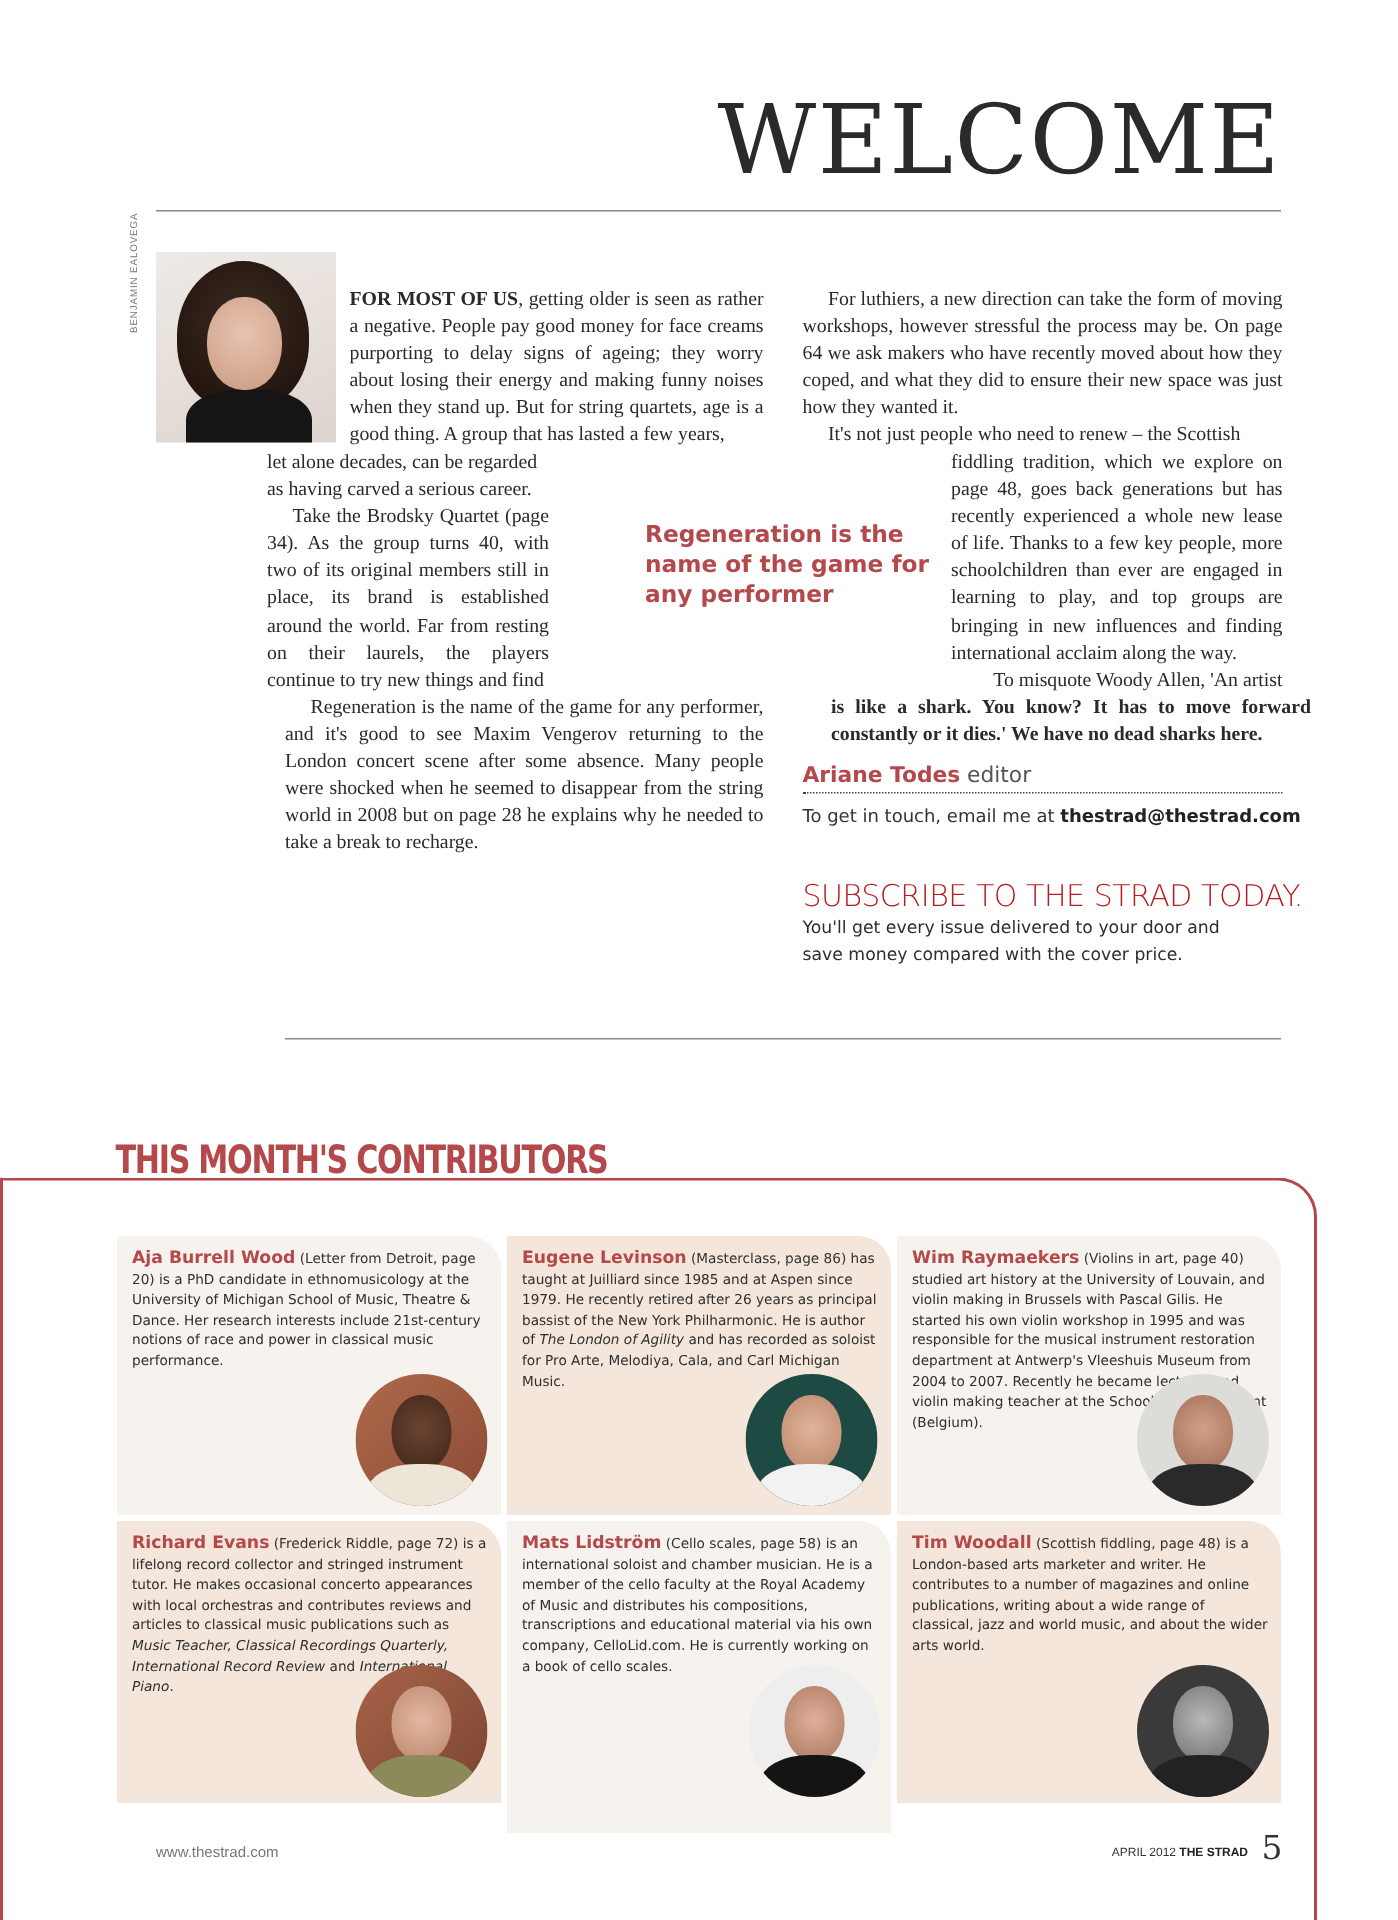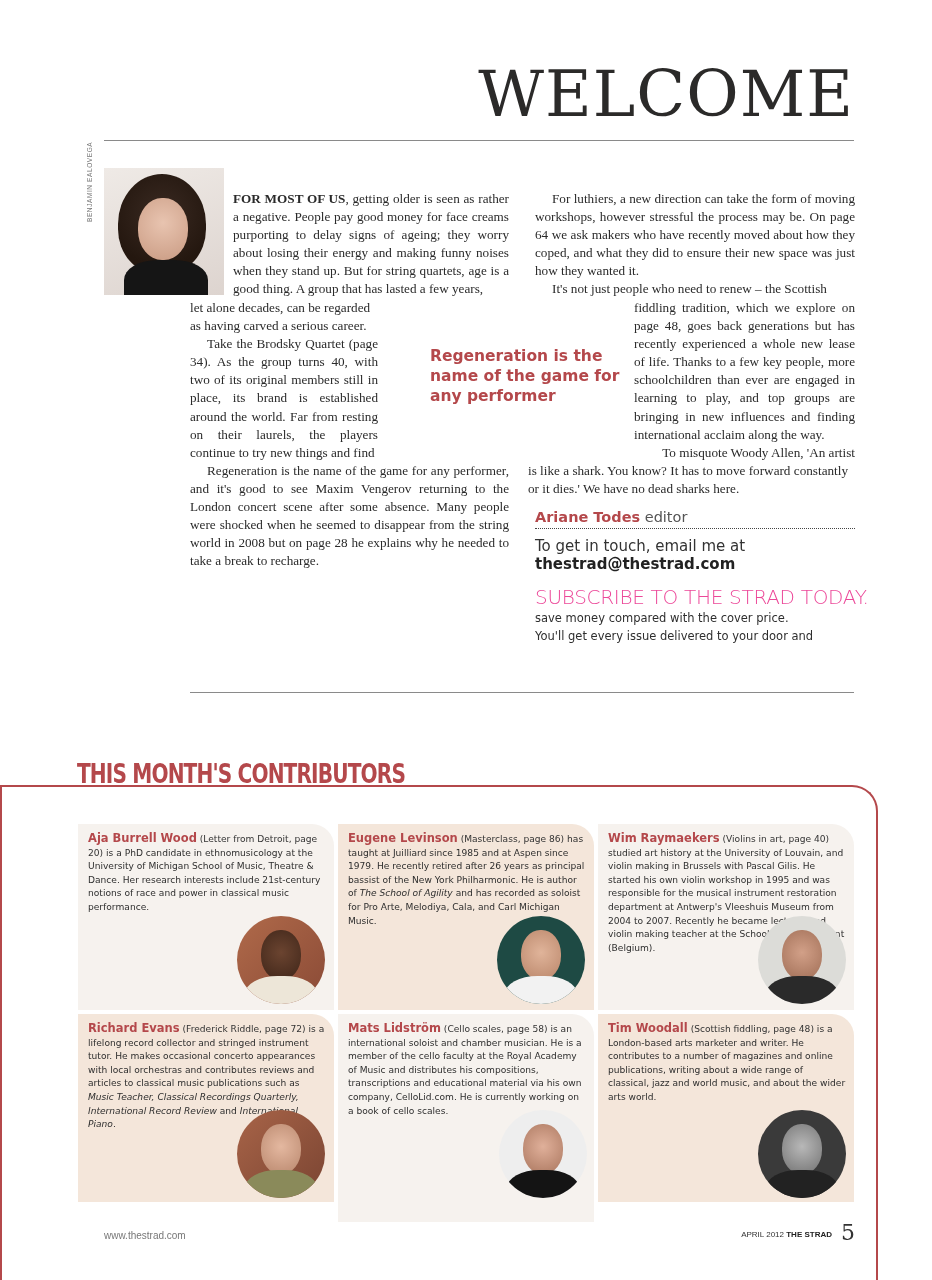--- a/index.html
+++ b/index.html
@@ -10,32 +10,32 @@
   .rule-mid { left:190px; top:692px; width:664px; height:1px; background:#8a8a8a; }
   .photo-editor { left:104px; top:168px; width:120px; height:127px; background:linear-gradient(160deg,#efeae6 0%,#ddd4cf 100%); overflow:hidden; }
   .photo-editor .hair { position:absolute; left:14px; top:6px; width:88px; height:100px; border-radius:50% 50% 45% 45%; background:radial-gradient(circle at 50% 40%,#3a2a22 0%,#24170f 70%); }
   .photo-editor .face { position:absolute; left:34px; top:30px; width:50px; height:62px; border-radius:48%; background:radial-gradient(circle at 50% 40%,#e8c4b0 0%,#c99a82 100%); }
   .photo-editor .top { position:absolute; left:20px; top:92px; width:84px; height:50px; border-radius:40% 40% 0 0; background:#151515; }
   .credit { left:86px; top:222px; transform:rotate(-90deg); transform-origin:left top; font-family:"Liberation Sans", sans-serif; font-size:6.5px; letter-spacing:0.6px; color:#777; white-space:nowrap; }
   .body-text { font-size:13.2px; line-height:18.1px; text-align:justify; color:#2a2a2a; }
   .body-text p { margin:0; }
   .indent { text-indent:17px; }
   .col1a { left:233px; top:190px; width:276px; }
-  .col1b { left:190px; top:299px; width:188px;font-family:Liberation Serif, serif; }
+  .col1b { left:178px; top:299px; width:188px;font-family:Liberation Serif, serif; }
   .col1c { left:190px; top:462px; width:319px; }
   .col2a { left:535px; top:190px; width:320px; }
   .col2b { left:634px; top:299px; width:221px; }
-  .col2c { left:528px; top:462px; width:320px; }
+  .col2c { left:554px; top:462px; width:320px;font-weight:bold; }
   .pull-quote { left:430px; top:346px; width:190px; font-family:"DejaVu Sans", sans-serif; font-weight:bold; font-size:15.5px; line-height:20px; color:#b4484b; }
   .sign { left:535px; top:509px; width:320px; font-family:"DejaVu Sans", sans-serif; font-size:14.5px; padding-bottom:3px; border-bottom:1.5px dotted #444; }
   .sign b { color:#b4484b; }
   .sign span.role { color:#555; font-weight:normal; }
-  .contact { left:535px; top:537px; font-family:"DejaVu Sans", sans-serif; font-size:15px; color:#333; }
+  .contact { left:535px; top:537px; font-family:"DejaVu Sans", sans-serif; font-size:12px; color:#333; }
   .contact b { color:#222; }
-  .sub-head { left:535px; top:585px; font-family:"DejaVu Sans", sans-serif; font-size:20px; font-weight:200; letter-spacing:-0.3px; color:#ec4899; }
+  .sub-head { left:535px; top:585px; font-family:"DejaVu Sans", sans-serif; font-size:20px; font-weight:200; letter-spacing:-0.3px; color:#b91c1c; }
   .sub-body { left:535px; top:609px; width:330px; font-family:"DejaVu Sans", sans-serif; font-size:11.5px; line-height:18.2px; color:#2e2e2e; }
   .sub-body .link { color:#b4484b; font-weight:bold; }
   .contrib-title { left:77px; top:759px; font-family:"DejaVu Sans Condensed","DejaVu Sans", sans-serif; font-weight:bold; font-size:26px; letter-spacing:-1px; color:#b4484b; transform:scaleX(0.86); transform-origin:left top; }
   .contrib-frame { left:0px; top:785px; width:878px; height:520px; border-top:2px solid #b4484b; border-right:2px solid #b4484b; border-left:2px solid #b4484b; border-top-right-radius:26px; box-sizing:border-box; }
   .card { position:absolute; width:256px; border-top-right-radius:22px; box-sizing:border-box; padding:8px 8px 0 10px; font-family:"DejaVu Sans", sans-serif; font-size:9.1px; line-height:13.6px; color:#2e2e2e; overflow:hidden; }
   .card.light { background:#f6f2ee; }
   .card.warm { background:#f4e6da; }
   .card .name { color:#b4484b; font-weight:bold; font-size:11.5px; }
   .card .role { color:#333; }
   .card i { font-style:italic; }
@@ -90,22 +90,22 @@
   <b>Ariane Todes</b>
   <span class="role">editor</span>
 </div>
 <div class="abs contact">
   <span>To get in touch, email me at</span>
   <b>thestrad@thestrad.com</b>
 </div>
 
 <div class="abs sub-head">SUBSCRIBE TO THE STRAD TODAY.</div>
 <div class="abs sub-body">
+  <div>You'll get every issue delivered to your door and</div>
   <div>save money compared with the cover price.</div>
-  <div>You'll get every issue delivered to your door and</div>
 </div>
 
 <div class="abs rule-mid"></div>
 
 <div class="abs contrib-title">THIS MONTH'S CONTRIBUTORS</div>
 <div class="abs contrib-frame"></div>
 
 <div class="card light" style="left:78px; top:824px; height:186px;">
   <span class="name">Aja Burrell Wood</span>
   <span class="role">(Letter from Detroit, page 20)</span>
@@ -114,21 +114,21 @@
 <div class="avatar" style="left:237px; top:916px;">
   <div class="bg" style="background:linear-gradient(135deg,#b06a4a,#8a4a36);"></div>
   <div class="head" style="background:radial-gradient(circle at 50% 45%,#6b4430 0%,#3d2418 100%);"></div>
   <div class="body" style="background:#ede6d8;"></div>
 </div>
 
 <div class="card warm" style="left:338px; top:824px; height:186px;">
   <span class="name">Eugene Levinson</span>
   <span class="role">(Masterclass, page 86)</span>
   <span>has taught at Juilliard since 1985 and at Aspen since 1979. He recently retired after 26 years as principal bassist of the New York Philharmonic. He is author of</span>
-  <i>The School of Agility</i>
+  <i>The London of Agility</i>
   <span>and has recorded as soloist for Pro Arte, Melodiya, Cala, and Carl Michigan Music.</span>
 </div>
 <div class="avatar" style="left:497px; top:916px;">
   <div class="bg" style="background:#1e4a44;"></div>
   <div class="head" style="background:radial-gradient(circle at 50% 45%,#e0b49a 0%,#b88468 100%);"></div>
   <div class="body" style="background:#f2f2f2;"></div>
 </div>
 
 <div class="card light" style="left:598px; top:824px; height:186px;">
   <span class="name">Wim Raymaekers</span>

